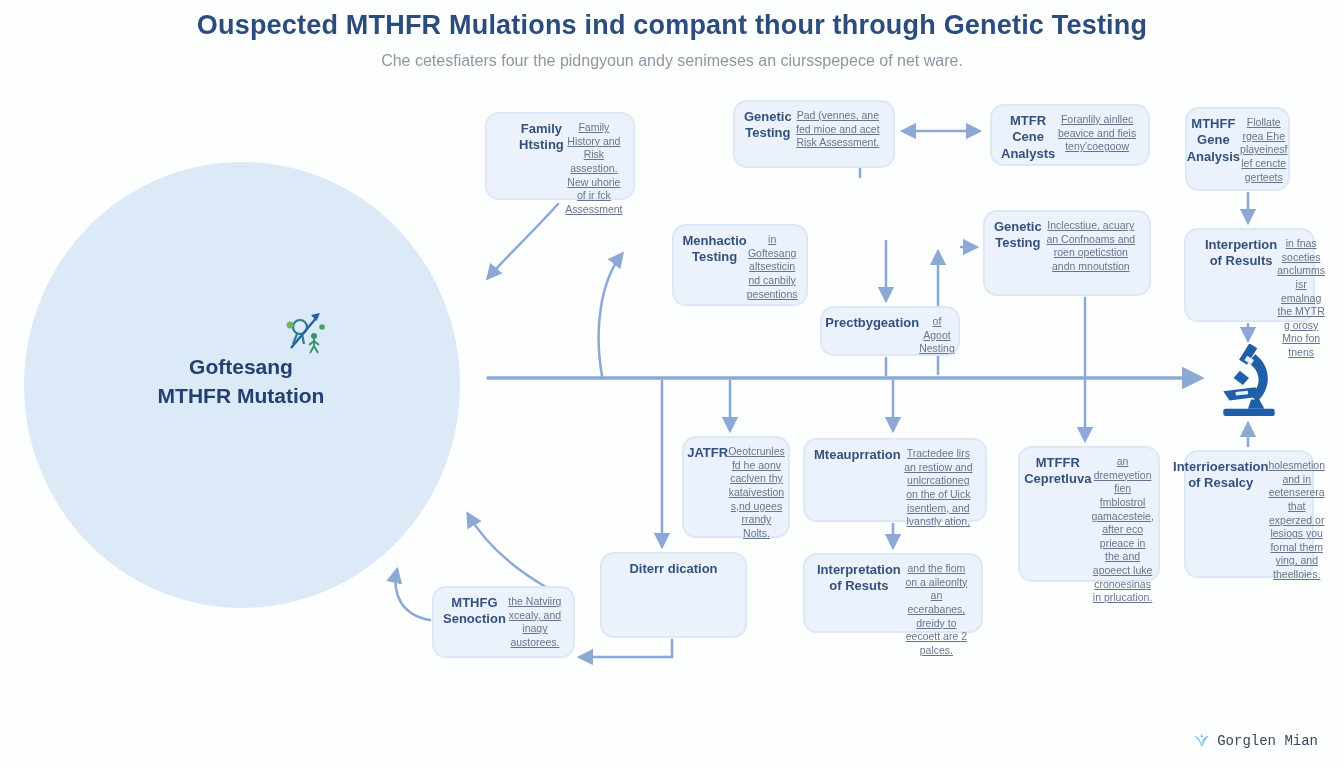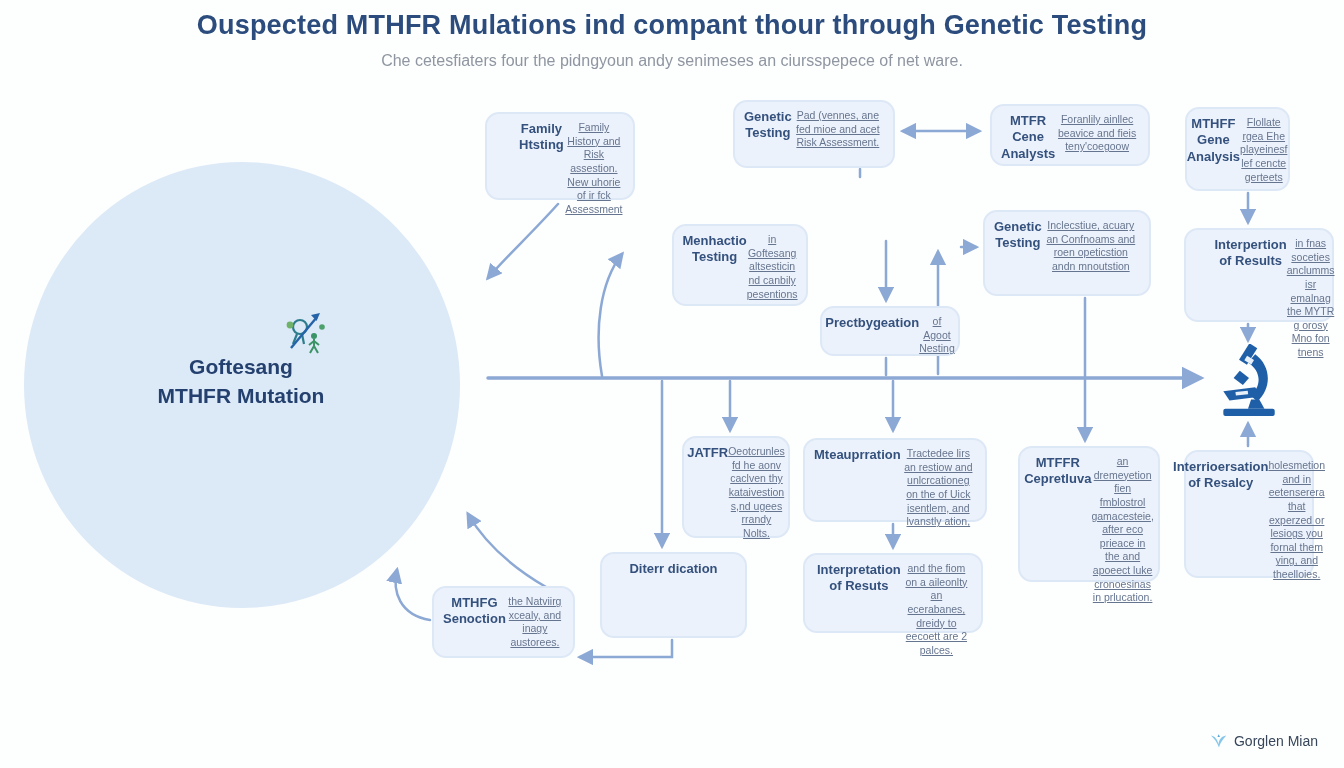--- a/index.html
+++ b/index.html
@@ -29,21 +29,21 @@
     box-sizing:border-box;display:flex;flex-direction:row;justify-content:center;
     padding:7px 9px;text-align:center;z-index:2;
   }
   .node-title{font-size:13px;font-weight:700;color:#34517e;line-height:1.25;margin-bottom:2px;}
   .node-body{font-size:10.5px;color:#66758f;line-height:1.3;text-decoration:underline;}
   svg.wires{position:absolute;left:0;top:0;z-index:1;}
   .microscope{position:absolute;left:1216px;top:344px;width:64px;height:74px;z-index:3;}
   .watermark{
     position:absolute;right:26px;top:733px;display:flex;align-items:center;gap:6px;z-index:3;
   }
-  .watermark-text{font-size:14px;color:#37465a;}
+  .watermark-text{font-size:14px;color:#37465a;font-family:Liberation Mono, monospace;}
   .wm-icon{width:18px;height:16px;}
 </style>
 </head>
 <body>
 
 <div class="canvas">
 
   <div class="page-title">Ouspected MTHFR Mulations ind compant thour through Genetic Testing</div>
   <div class="page-subtitle">Che cetesfiaters four the pidngyoun andy senimeses an ciursspepece of net ware.</div>
 
@@ -119,21 +119,21 @@
   <div class="node" style="left:627px;top:224px;width:136px;height:82px;margin-left:45px;">
     <div class="node-title">Menhactio Testing</div>
     <div class="node-body">in Goftesang altsesticin nd canbily pesentions</div>
   </div>
 
   <div class="node" style="left:983px;top:210px;width:168px;height:86px;">
     <div class="node-title">Genetic Testing</div>
     <div class="node-body">Inclecstiue, acuary an Confnoams and roen opeticstion andn mnoutstion</div>
   </div>
 
-  <div class="node" style="left:1184px;top:228px;width:150px;height:94px;padding-left:40px;">
+  <div class="node" style="left:1184px;top:228px;width:131px;height:94px;padding-left:40px;">
     <div class="node-title">Interpertion of Results</div>
     <div class="node-body">in fnas soceties anclumms isr emalnag the MYTR g orosy Mno fon tnens</div>
   </div>
 
   <div class="node" style="left:820px;top:306px;width:140px;height:50px;">
     <div class="node-title">Prectbygeation</div>
     <div class="node-body">of Agoot Nesting</div>
   </div>
 
   <div class="node" style="left:682px;top:436px;width:108px;height:102px;">

